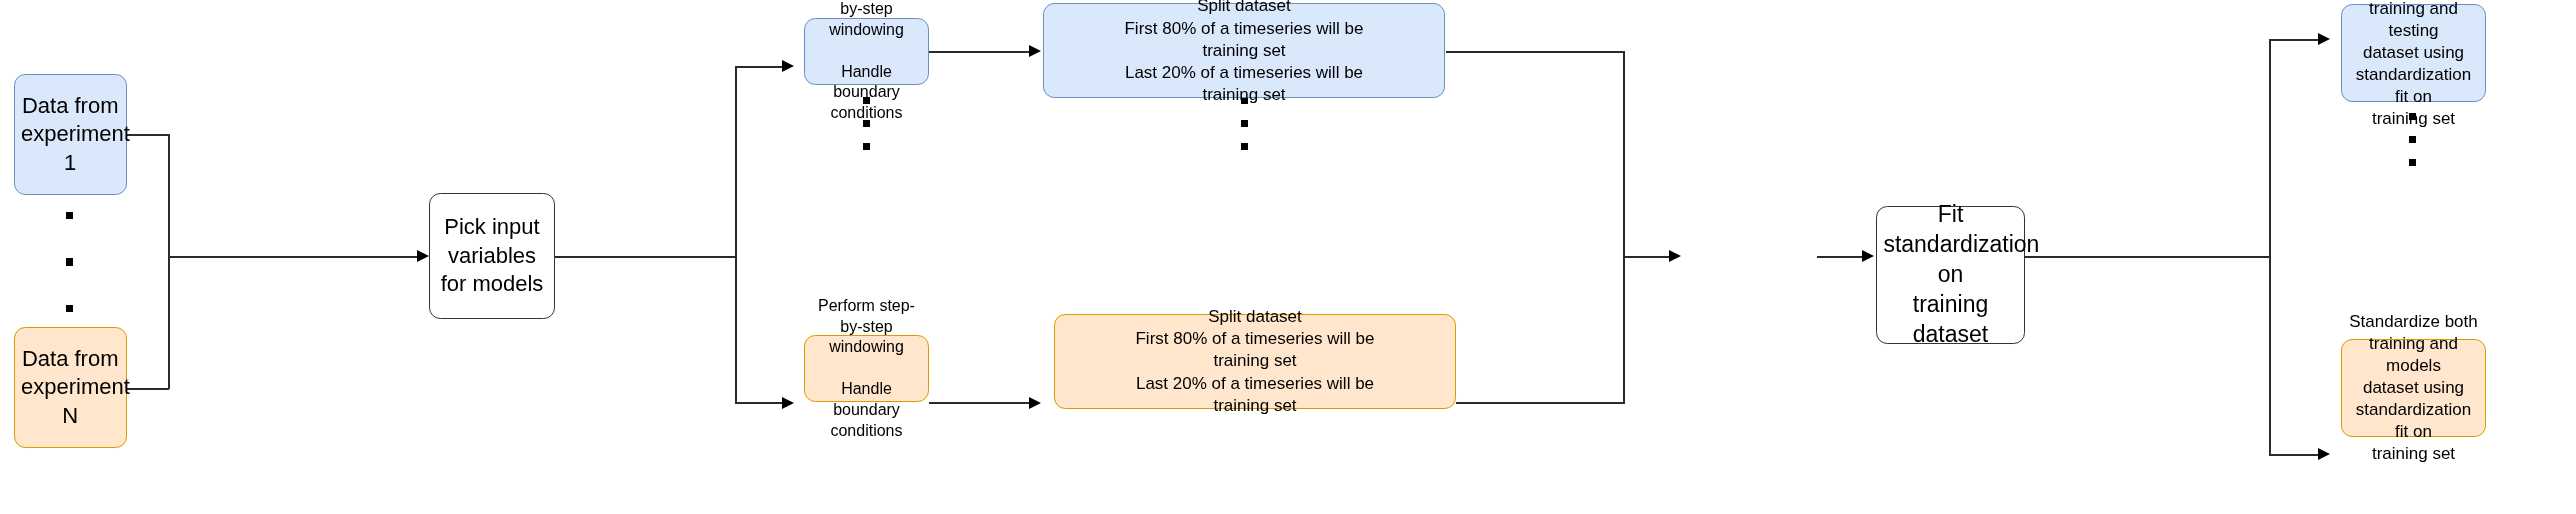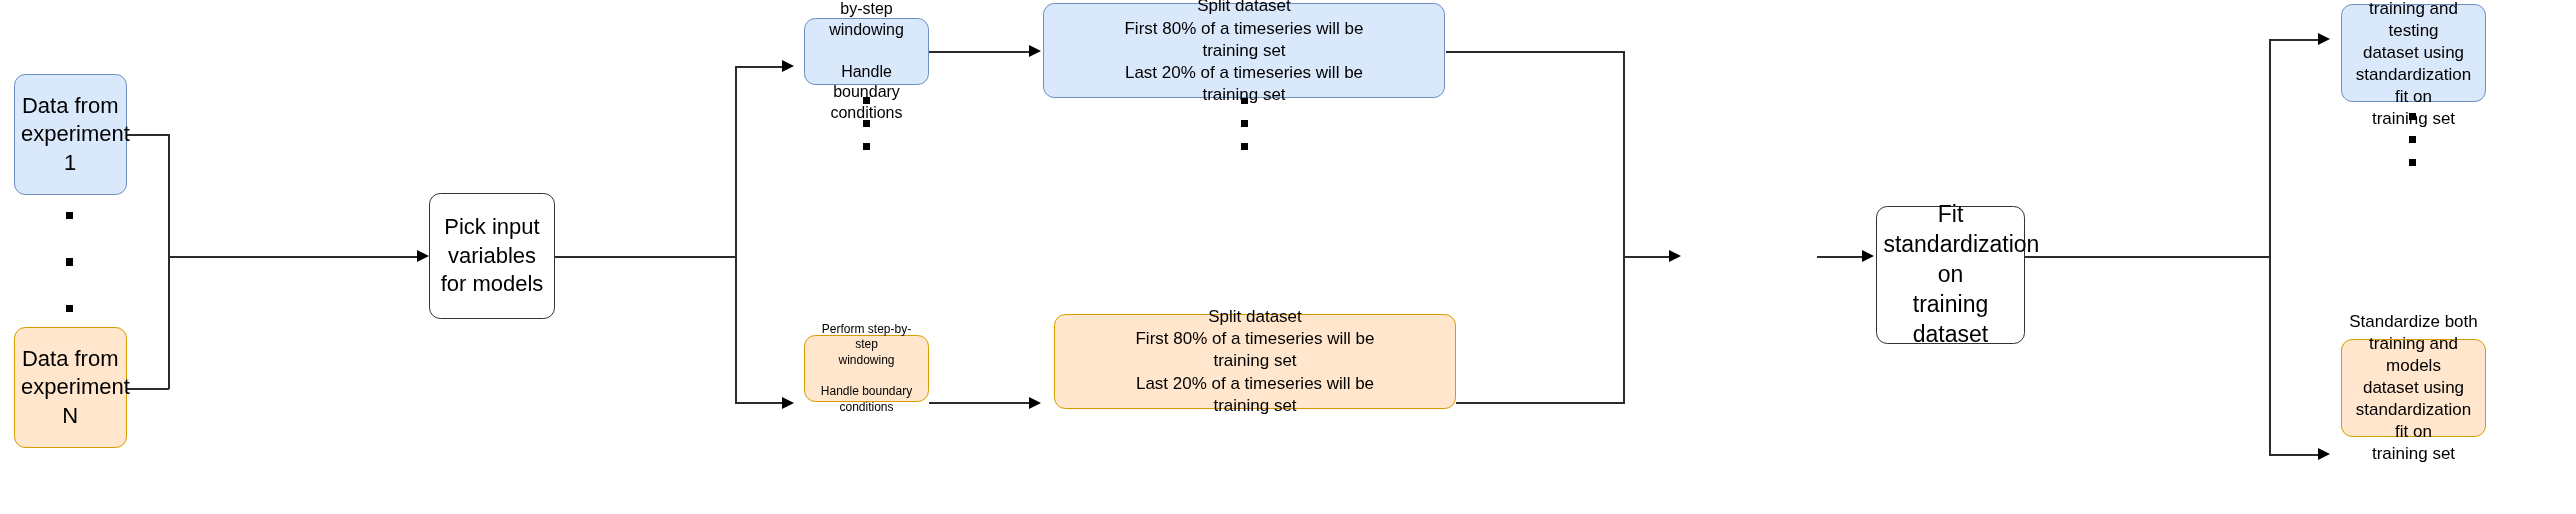--- a/index.html
+++ b/index.html
@@ -108,21 +108,21 @@
 conditions</span>
     </span>
   </div>
 
   <div class="vdots" style="left:863px;top:97px;width:7.2px;height:53px;">
     <span></span>
     <span></span>
     <span></span>
   </div>
 
-  <div class="node n-orange" style="left:804px;top:335px;width:125px;height:67px;font-size:12px;text-align:center;">
+  <div class="node n-orange" style="left:804px;top:335px;width:125px;height:67px;font-size:16px;text-align:center;">
     <span class="inner">
       <span class="reg">Perform step-by-step
 windowing</span>
       <span class="ital">Handle boundary
 conditions</span>
     </span>
   </div>
 
   <div class="h-line" style="left:929px;top:51px;width:101px;"></div>
   <div class="arrow" style="left:1029px;top:45px;"></div>

